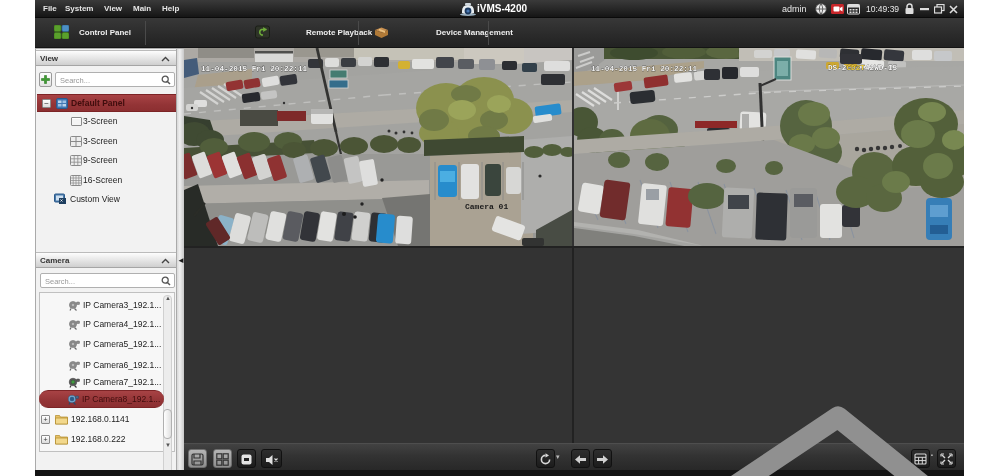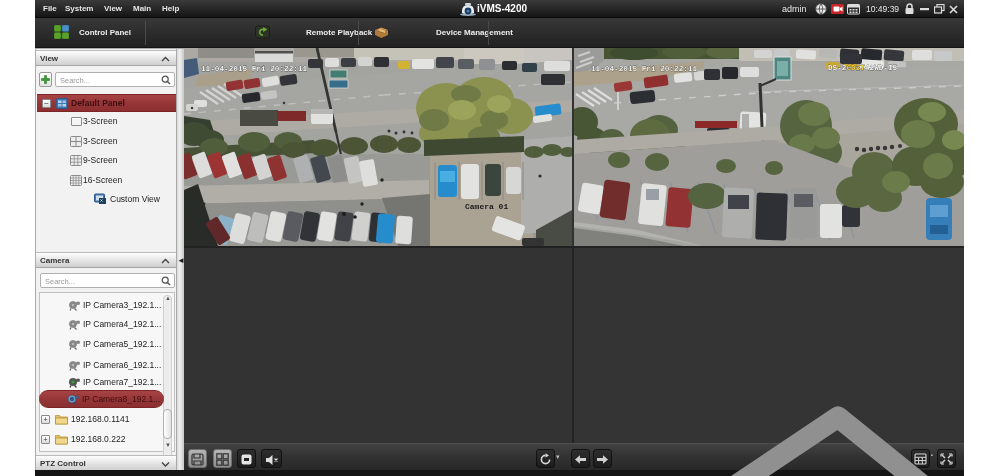--- a/index.html
+++ b/index.html
@@ -183,21 +183,21 @@
       </svg>
       <span class="abs" style="left:46px; top:3px;">9-Screen</span>
     </div>
     <div class="trow" style="top:122.5px;">
       <svg class="abs" style="left:33px; top:3px;" width="12" height="11" viewBox="0 0 12 11">
         <rect x="0.5" y="0.5" width="11" height="10" rx="1" fill="#ededed" stroke="#8a8a8a"></rect>
         <path d="M3.2 1 V10 M6 1 V10 M8.8 1 V10 M1 3 H11 M1 5.5 H11 M1 8 H11" stroke="#8a8a8a" stroke-width="0.7"></path>
       </svg>
       <span class="abs" style="left:46px; top:3px;">16-Screen</span>
     </div>
-    <div class="trow" style="top:142px;margin-left:40px;">
+    <div class="trow" style="top:142px;">
       <svg class="abs" style="left:17px; top:2px;" width="13" height="12" viewBox="0 0 13 12">
         <rect x="0.5" y="1" width="10" height="8" rx="1" fill="#4a7aaa" stroke="#2a5a8c"></rect>
         <rect x="2" y="2.5" width="7" height="5" fill="#cddff0"></rect>
         <rect x="5" y="5" width="7" height="6" fill="#1e3f60"></rect>
         <path d="M6.5 6.5 l2 2 m0 -2 l-2 2" stroke="#fff" stroke-width="0.8"></path>
       </svg>
       <span class="abs" style="left:33px; top:3px;">Custom View</span>
     </div>
 
     <div class="phead" style="top:203px;">
@@ -294,26 +294,20 @@
     </div>
     <div class="trow" style="top:382px;padding-left:24px;">
       <div class="pm" style="left:4px; top:4px; font-size:7px;">+</div>
       <svg class="abs" style="left:18px; top:2px;" width="13" height="12" viewBox="0 0 13 12">
           <path d="M0.5 2.5 h4 l1 1.5 h7 v7 h-12 z" fill="#e8c268" stroke="#b08a2a" stroke-width="0.7"></path>
           <path d="M0.5 5 h12 v6 h-12 z" fill="#f2d88c" stroke="#b08a2a" stroke-width="0.7"></path>
         </svg>
       <span class="abs" style="left:34px; top:3px;">192.168.0.222</span>
     </div>
 
-    <div class="phead" style="top:406px; height:16px;">
-        <span class="t">PTZ Control</span>
-        <svg class="ar" style="top:5px;" width="9" height="6" viewBox="0 0 9 6">
-          <path d="M1 1.5 L4.5 5 L8 1.5" stroke="#444" stroke-width="1.4" fill="none"></path>
-        </svg>
-      </div>
   </div>
   <div id="gutter">
       <span class="col">◄</span>
     </div>
 
   <div id="main">
     <div class="pane" id="ebl"></div>
     <div class="pane" id="ebr"></div>
     <div class="pane" id="v1" style="left:0; top:0; width:388px; height:198px; background:#a4a4a1;">
 <svg width="388" height="198" viewBox="0 0 388 198">

